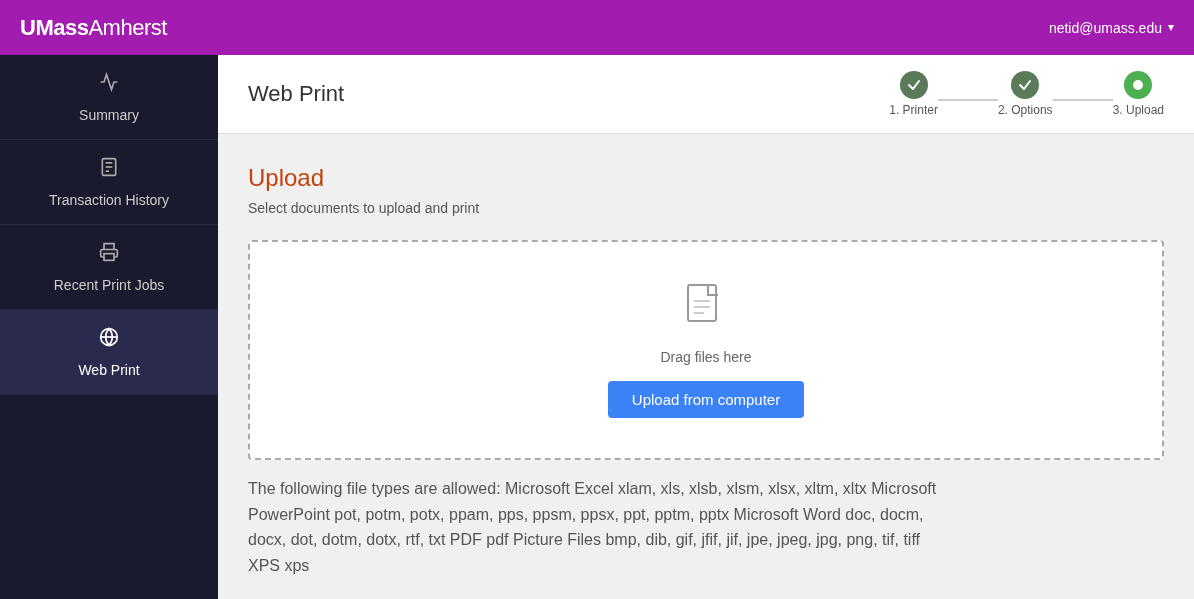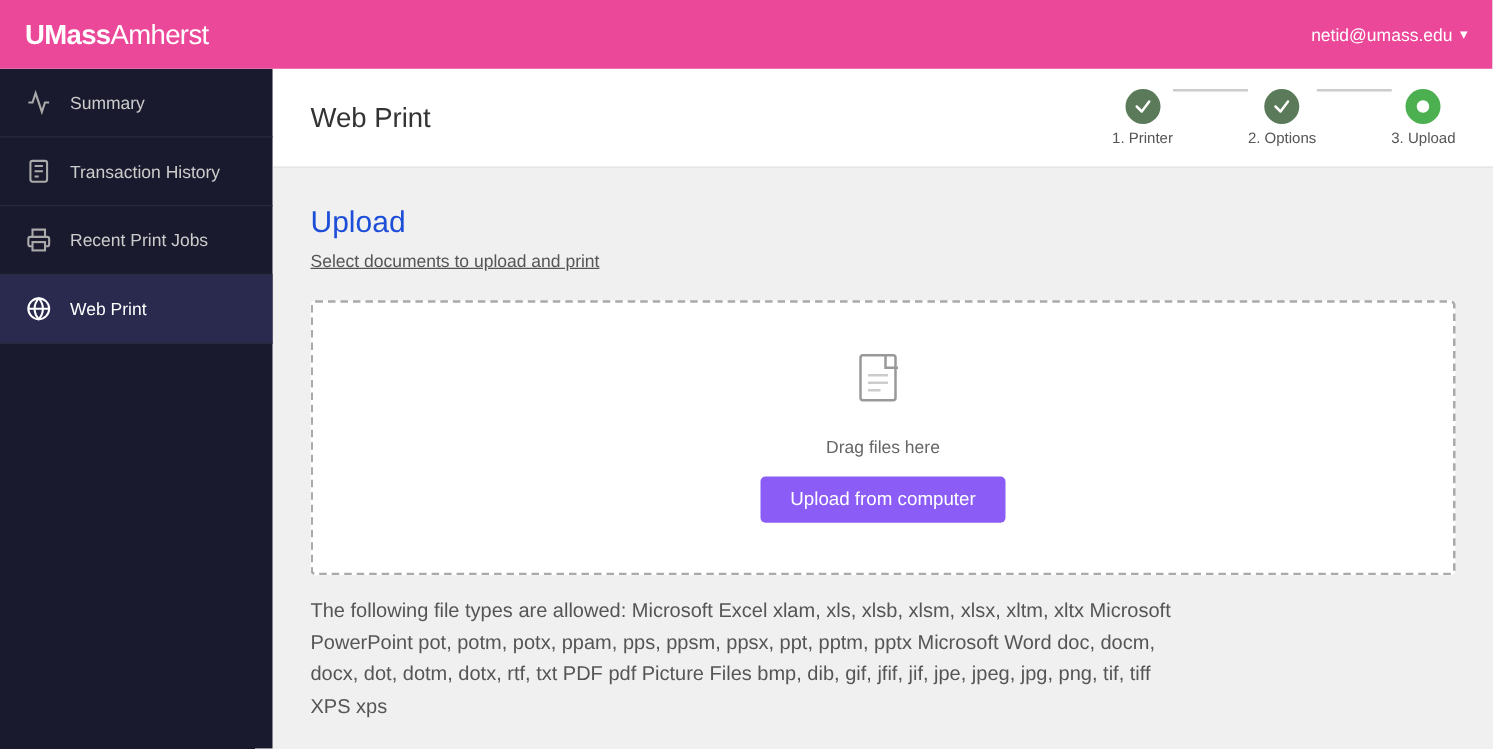--- a/index.html
+++ b/index.html
@@ -1,20 +1,20 @@
 <!DOCTYPE html>
 <html><head>
   <meta charset="utf-8">
   <style>
     * { box-sizing: border-box; margin: 0; padding: 0; }
     body { font-family: Arial, sans-serif; background: #f0f0f0; display: flex; flex-direction: column; height: 599px; width: 1194px; overflow: hidden; }
 
     
     .top-header {
-      background-color: #ec4899;
+      background-color: #a21caf;
       height: 55px;
       display: flex;
       align-items: center;
       justify-content: space-between;
       padding: 0 20px;
       flex-shrink: 0;
     }
     .logo-text {
       color: white;
       font-size: 22px;
@@ -50,20 +50,21 @@
     .sidebar-item {
       display: flex;
       align-items: center;
       gap: 14px;
       padding: 16px 20px;
       color: #ccc;
       cursor: pointer;
       font-size: 14px;
       border-bottom: 1px solid #2a2a3e;
       transition: background 0.2s;
+      flex-direction: column;
     }
     .sidebar-item.active { background: #2a2a4e; color: white; }
     .sidebar-icon {
       width: 22px;
       height: 22px;
       display: flex;
       align-items: center;
       justify-content: center;
       flex-shrink: 0;
     }
@@ -90,21 +91,21 @@
     }
     .page-title-text {
       font-size: 22px;
       color: #333;
       font-weight: 400;
     }
 
     
     .steps-indicator {
       display: flex;
-      align-items: flex-start;
+      align-items: flex-end;
       gap: 0;
     }
     .step {
       display: flex;
       flex-direction: column;
       align-items: center;
       gap: 4px;
     }
     .step-circle {
       width: 28px;
@@ -135,29 +136,28 @@
       margin-bottom: 16px;
     }
 
     
     .main-content {
       padding: 30px;
       flex: 1;
     }
     .upload-title {
       font-size: 24px;
-      color: #1d4ed8;
+      color: #c2410c;
       font-weight: 400;
       margin-bottom: 8px;
     }
     .upload-subtitle {
       font-size: 14px;
       color: #555;
       margin-bottom: 24px;
-      text-decoration: underline;
     }
 
     
     .drop-zone {
       border: 2px dashed #aaa;
       background: white;
       border-radius: 4px;
       display: flex;
       flex-direction: column;
       align-items: center;
@@ -169,21 +169,21 @@
     .file-icon {
       margin-bottom: 14px;
       color: #888;
     }
     .drag-text {
       font-size: 14px;
       color: #666;
       margin-bottom: 16px;
     }
     .upload-btn {
-      background: #8b5cf6;
+      background: #3b82f6;
       color: white;
       border: none;
       padding: 10px 24px;
       font-size: 15px;
       border-radius: 4px;
       cursor: pointer;
     }
 
     
     .allowed-types {

